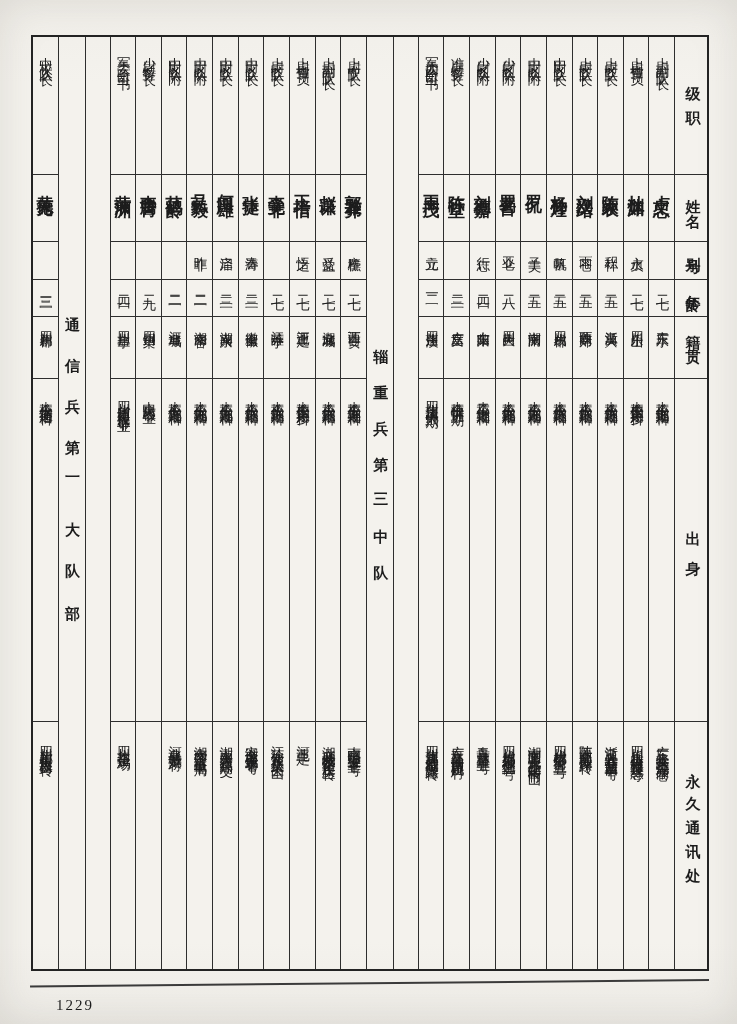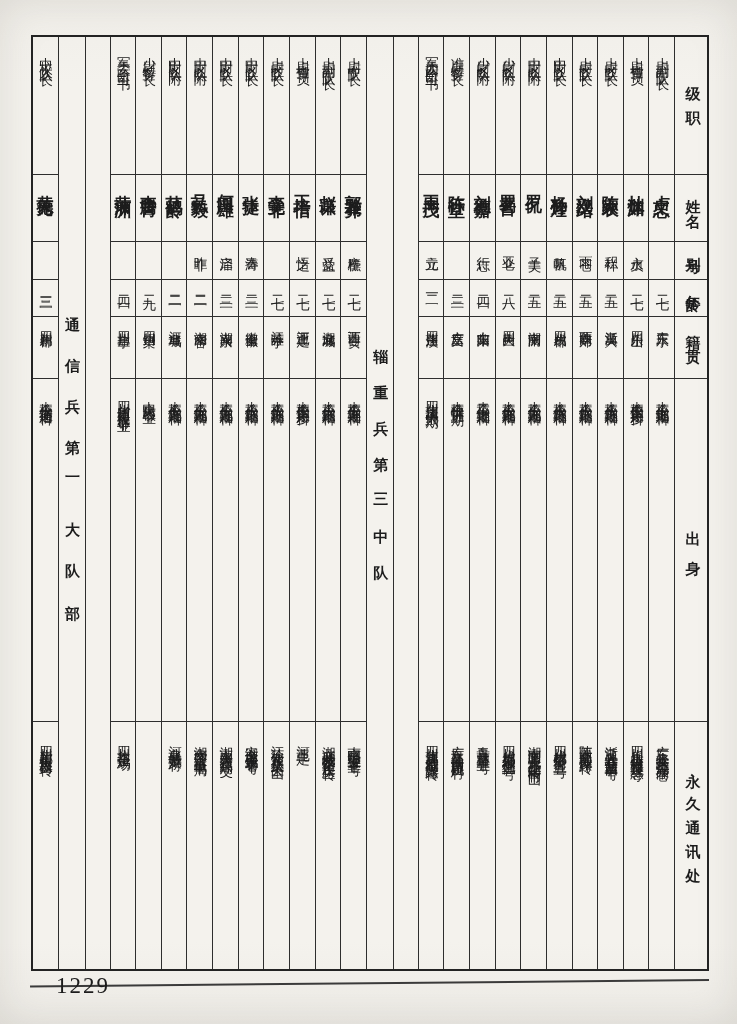--- a/index.html
+++ b/index.html
@@ -71,22 +71,22 @@
     height:100%;border-bottom:none;
   }
   .s-title{
     font-size:15px;font-weight:bold;
     padding-right:5px;
   }
   .s-title.s-0{padding-top:300px;letter-spacing:36px;} 
   .s-title.s-1{padding-top:268px;letter-spacing:41px;} 
   .page-number{
     position:absolute;
-    left:56px;top:973px;
-    font-size:23px;
+    left:56px;top:997px;
+    font-size:15px;
     letter-spacing:2px;
     color:#1c1c1c;
   }
   .bottom-rule{
     position:absolute;
     left:30px;top:979px;
     width:679px;height:2px;
     background:#3a3a3a;
     transform:rotate(-0.55deg);
     transform-origin:100% 50%;

